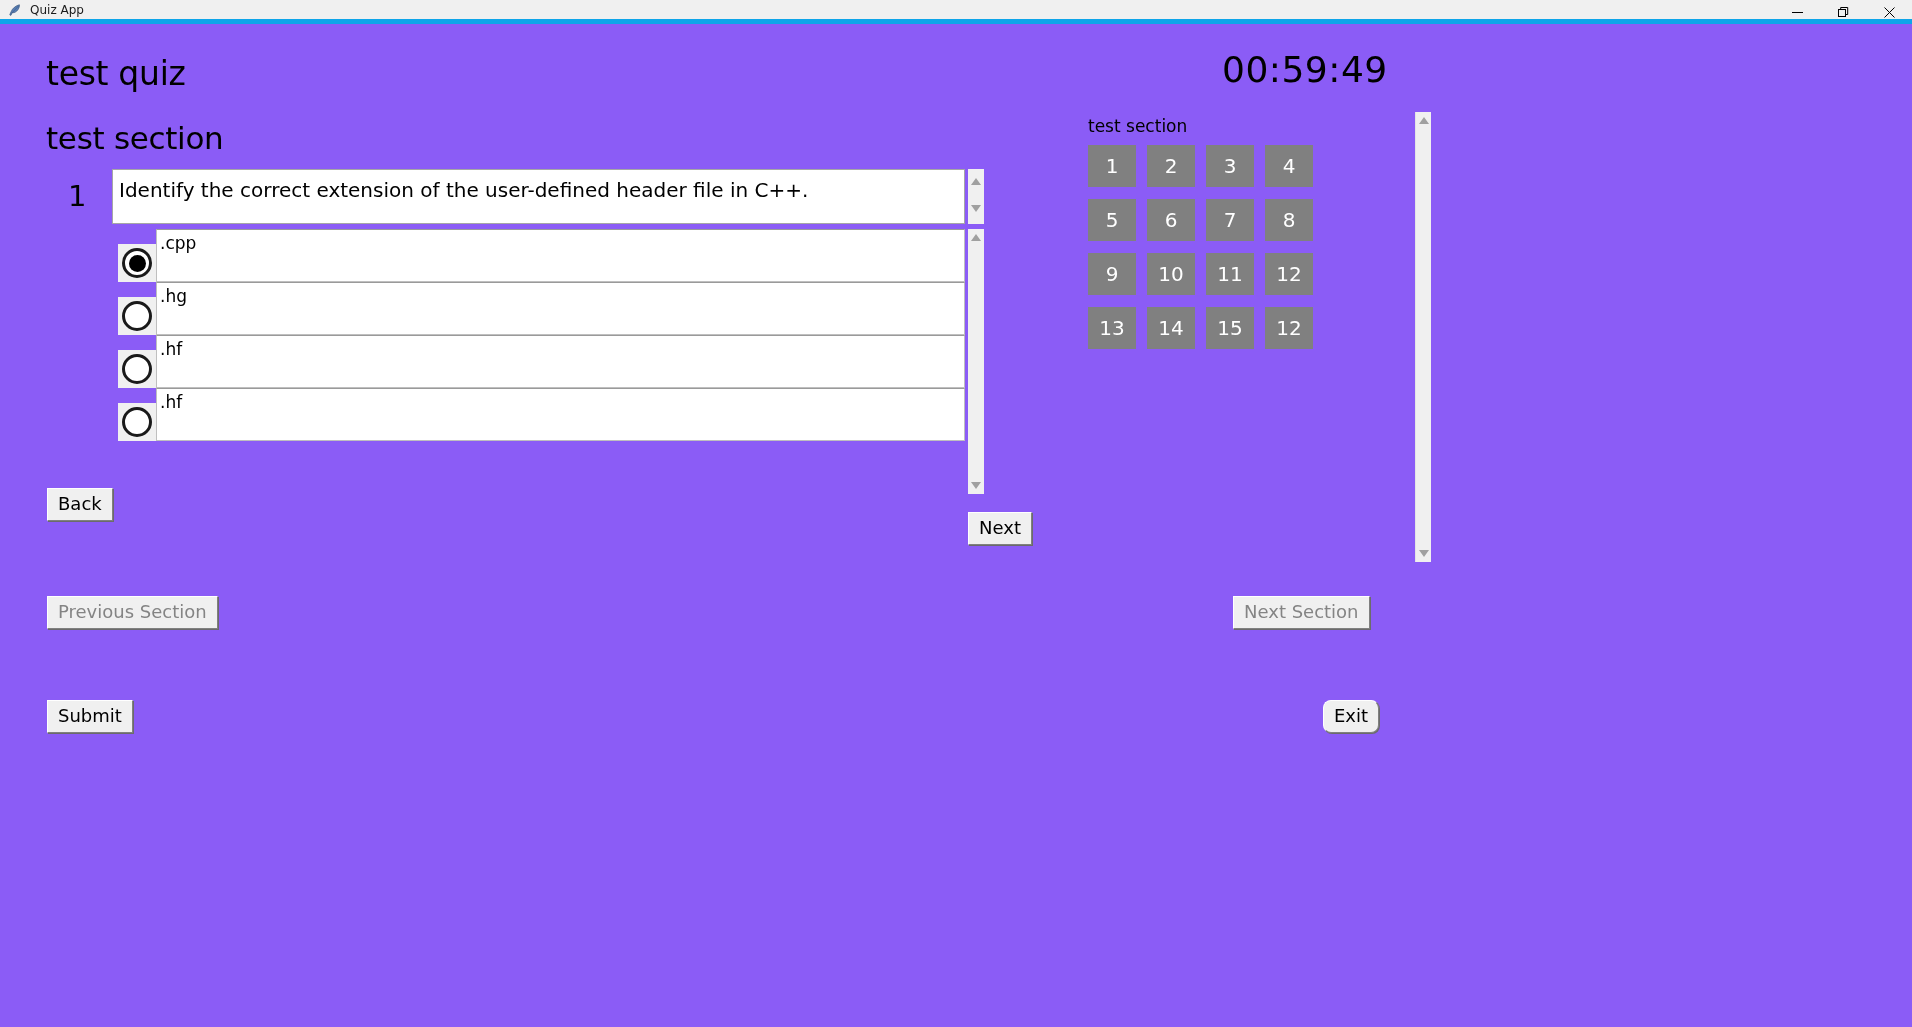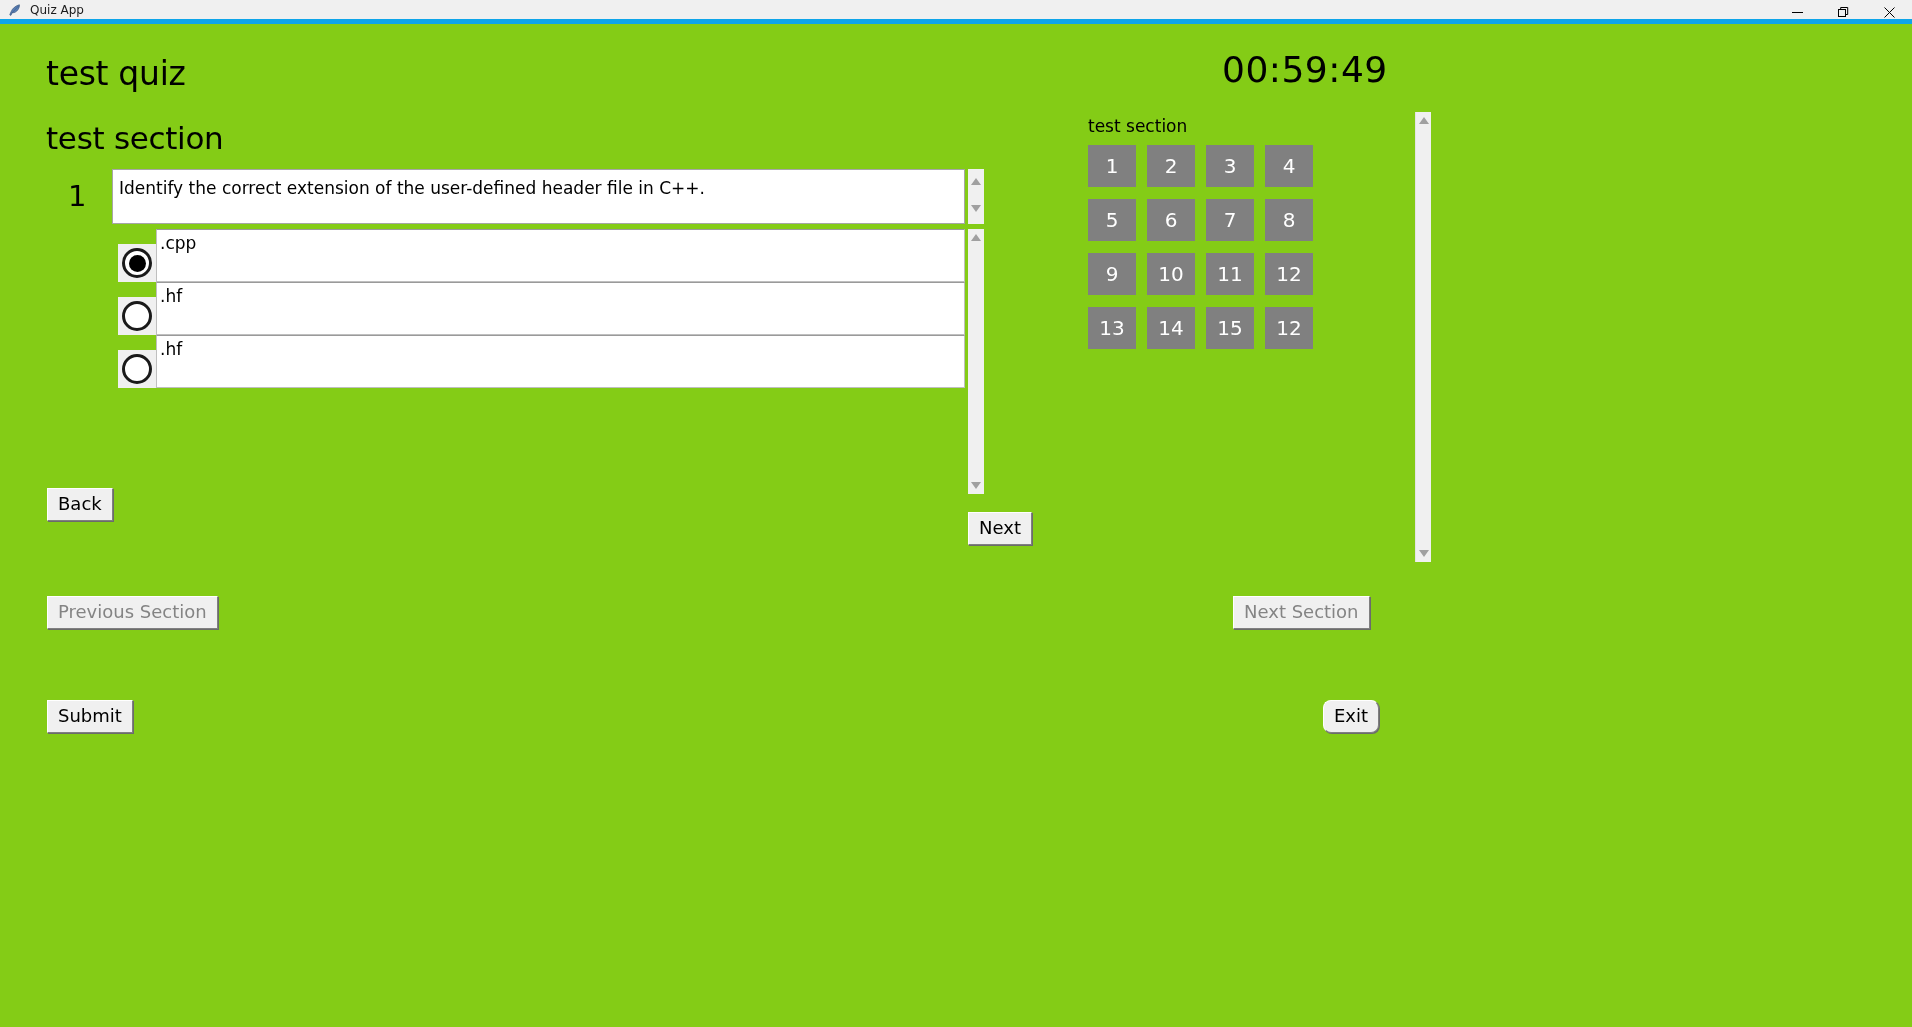--- a/index.html
+++ b/index.html
@@ -50,21 +50,21 @@
     align-items: center;
     justify-content: center;
     cursor: default;
   }
 
   
   .window {
     position: relative;
     width: 1912px;
     height: 1003px;
-    background: #84cc16;
+    background: #8b5cf6;
   }
 
   .quiz-title {
     position: absolute;
     left: 46px;
     top: 30px;
     font-size: 33px;
     color: #000;
     font-weight: normal;
     letter-spacing: -0.3px;
@@ -99,21 +99,21 @@
     position: absolute;
     left: 112px;
     top: 145px;
     width: 853px;
     height: 55px;
     background: #ffffff;
     border: 1px solid #a6a6a6;
     overflow: hidden;
   }
   .q-text {
-    font-size: 17px;
+    font-size: 20px;
     color: #000;
     padding: 8px 0 0 6px;
     font-family: "DejaVu Sans", "Liberation Sans", sans-serif;
     white-space: nowrap;
   }
 
   
   .q-scroll {
     position: absolute;
     left: 968px;
@@ -330,20 +330,29 @@
         <div class="circle">
             <div class="dot"></div>
           </div>
       </div>
       <div class="opt-field">
         <div class="opt-text">.cpp</div>
         <div class="opt-caret"></div>
       </div>
     </div>
 
+    <div class="opt-row">
+      <div class="radio">
+        <div class="circle"></div>
+      </div>
+      <div class="opt-field">
+        <div class="opt-text">.hg</div>
+        <div class="opt-caret"></div>
+      </div>
+    </div>
 
     <div class="opt-row">
       <div class="radio">
         <div class="circle"></div>
       </div>
       <div class="opt-field">
         <div class="opt-text">.hf</div>
         <div class="opt-caret"></div>
       </div>
     </div>

